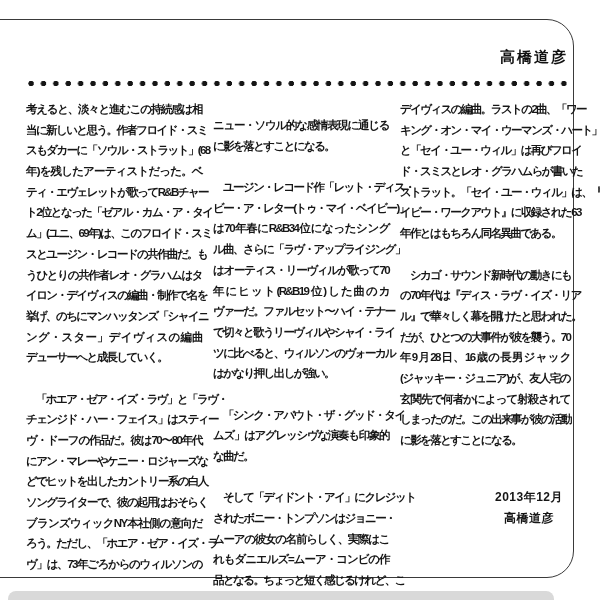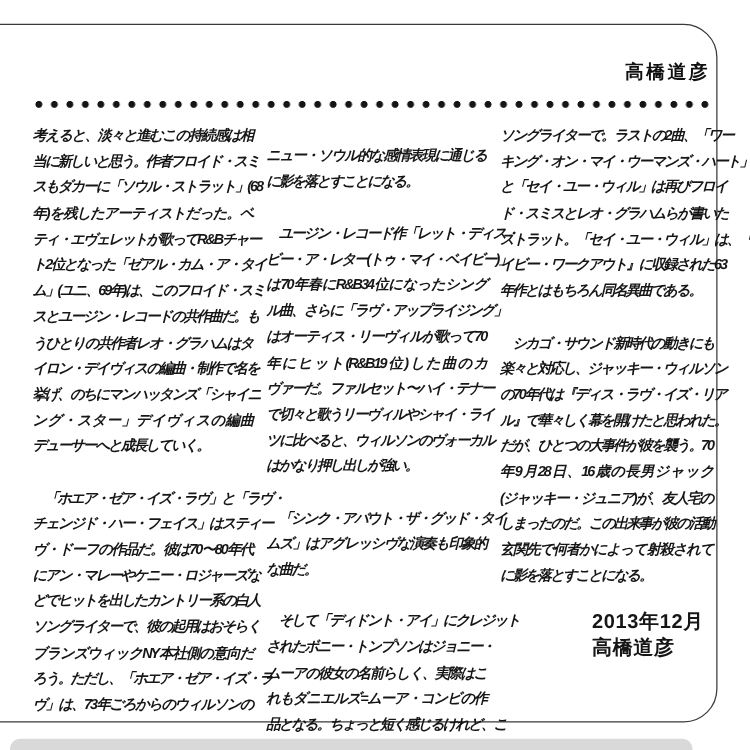--- a/index.html
+++ b/index.html
@@ -46,41 +46,40 @@
     background-repeat: repeat-x;
   }
   .text-column {
     position: absolute;
     top: 99px;
     width: 176px;
     font-size: 11.5px;
     font-weight: 700;
     letter-spacing: -1.6px;
     color: #161616;
-    font-style: italic;
   }
   #column-1 { left: 26px; }
   #column-2 { left: 213px; margin-top: 16px; }
   #column-3 { left: 400px; width: 170px; }
   .line {
     height: 20.7px;
     line-height: 20.7px;
     text-align: justify;
     text-align-last: justify;
     white-space: nowrap;
     overflow: visible;
   }
   .line.end { text-align-last: left; }
   .line.blank { text-align-last: left; }
   .signature {
     position: absolute;
     top: 487px;
     right: 37px;
-    text-align: left;
-    font-size: 16px;
+    text-align: center;
+    font-size: 12px;
     font-weight: 700;
     letter-spacing: 0.5px;
     line-height: 21px;
     color: #161616;
   }
   .signature div { height: 21px; }
   .next-page-edge {
     position: absolute;
     left: 8px;
     top: 591px;
@@ -145,37 +144,36 @@
     <div class="line end">な曲だ。</div>
     <div class="line blank"></div>
     <div class="line fill">　そして「ディドント・アイ」にクレジット</div>
     <div class="line fill">されたボニー・トンプソンはジョニー・</div>
     <div class="line fill">ムーアの彼女の名前らしく、実際はこ</div>
     <div class="line fill">れもダニエルズ=ムーア・コンビの作</div>
     <div class="line fill">品となる。ちょっと短く感じるけれど、こ</div>
   </div>
 
 <div id="column-3" class="text-column">
-    <div class="line fill">ソングライターで。ラストの2曲、「ワー</div>
+    <div class="line fill">デイヴィスの編曲。ラストの2曲、「ワー</div>
     <div class="line fill">キング・オン・マイ・ウーマンズ・ハート」</div>
     <div class="line fill">と「セイ・ユー・ウィル」は再びフロイ</div>
     <div class="line fill">ド・スミスとレオ・グラハムらが書いた</div>
     <div class="line fill">ストラット。「セイ・ユー・ウィル」は、『ベ</div>
     <div class="line fill">イビー・ワークアウト』に収録された63</div>
     <div class="line end">年作とはもちろん同名異曲である。</div>
     <div class="line blank"></div>
     <div class="line fill">　シカゴ・サウンド新時代の動きにも</div>
-    <div class="line fill">楽々と対応し、ジャッキー・ウィルソン</div>
     <div class="line fill">の70年代は『ディス・ラヴ・イズ・リア</div>
     <div class="line fill">ル』で華々しく幕を開けたと思われた。</div>
     <div class="line fill">だが、ひとつの大事件が彼を襲う。70</div>
     <div class="line fill">年9月28日、16歳の長男ジャック</div>
     <div class="line fill">(ジャッキー・ジュニア)が、友人宅の</div>
+    <div class="line fill">玄関先で何者かによって射殺されて</div>
     <div class="line fill">しまったのだ。この出来事が彼の活動</div>
-    <div class="line fill">玄関先で何者かによって射殺されて</div>
     <div class="line end">に影を落とすことになる。</div>
   </div>
 
 <div class="signature">
   <div>2013年12月</div>
   <div>高橋道彦</div>
 </div>
 
 <div class="next-page-edge"></div>
 

